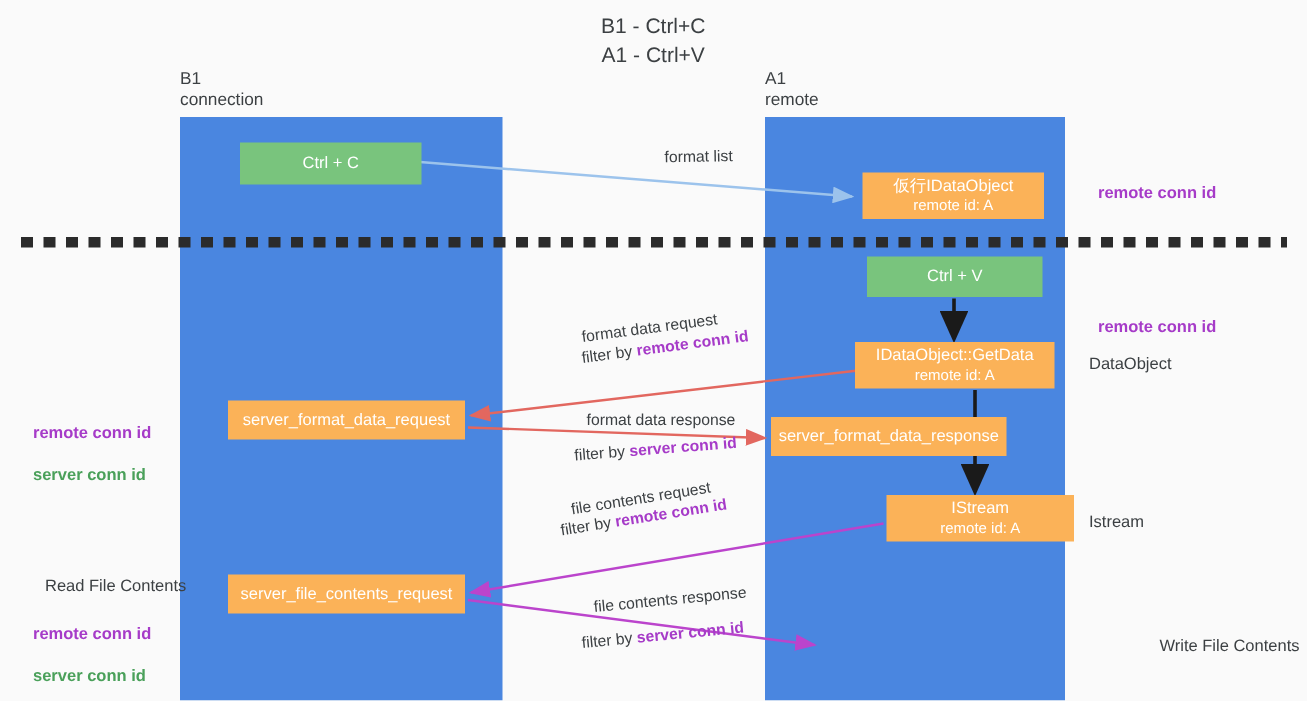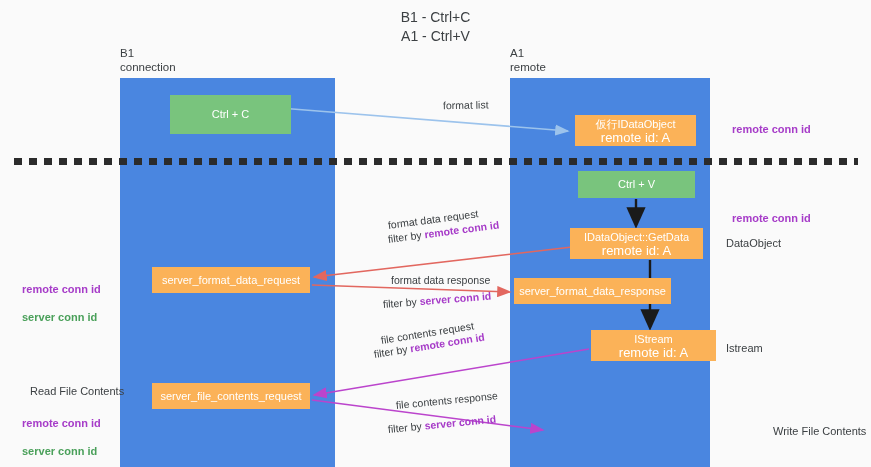--- a/index.html
+++ b/index.html
@@ -66,23 +66,23 @@
     align-items: center;
     justify-content: center;
     text-align: center;
     color: #ffffff;
     font-size: 11px;
     line-height: 13px;
     padding: 2px 4px;
   }
   .node.green { background: #79c47d; }
   .node.orange { background: #fbb258; }
-  .node .l2 { font-size: 13px; }
-
-  #n-ctrlc  { left: 170px; top: 95px;  width: 121px; height: 39px; justify-content: center; }
+  .node .l2 { font-size: 10px; }
+
+  #n-ctrlc  { left: 160px; top: 95px;  width: 121px; height: 28px; justify-content: center; }
   #n-idoremote { left: 575px; top: 115px; width: 121px; height: 31px; }
   #n-ctrlv  { left: 578px; top: 171px; width: 117px; height: 27px; }
   #n-getdata { left: 570px; top: 228px; width: 133px; height: 31px; }
   #n-sfdreq { left: 152px; top: 267px; width: 158px; height: 26px; }
   #n-sfdresp { left: 514px; top: 278px; width: 157px; height: 26px; }
   #n-istream { left: 591px; top: 330px; width: 125px; height: 31px; }
   #n-sfcreq { left: 152px; top: 383px; width: 158px; height: 26px; }
   #n-sfcresp { left: 547px; top: 417px; width: 157px; height: 26px; }
 
   .sidelbl {

